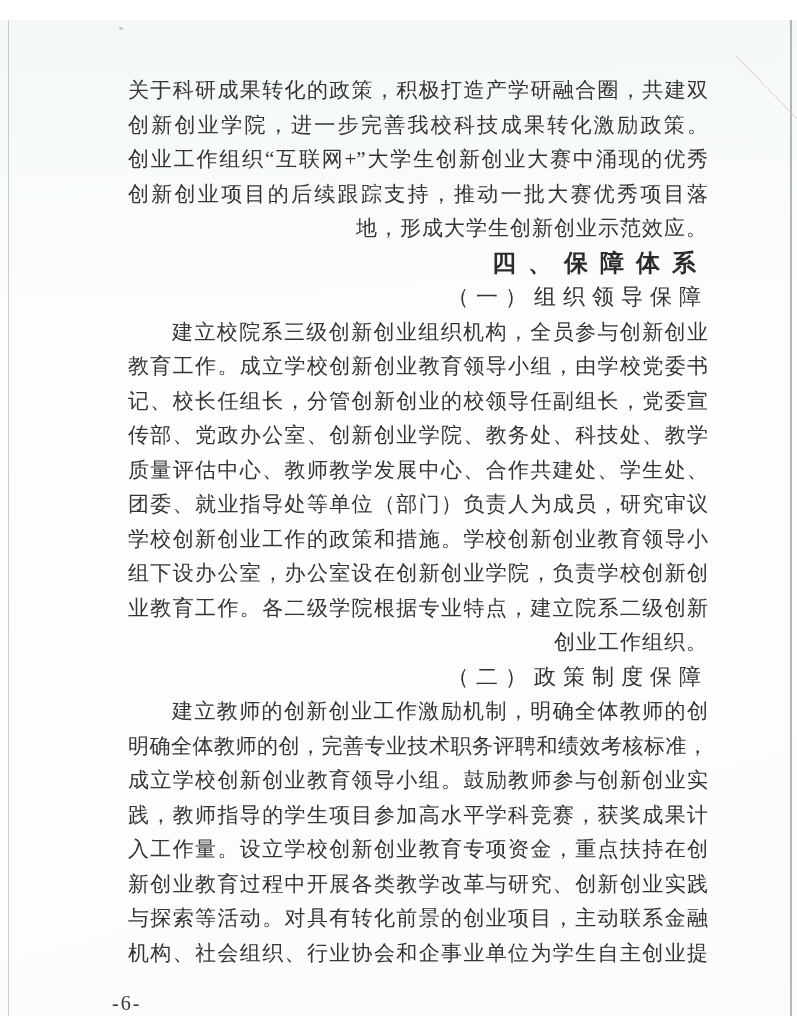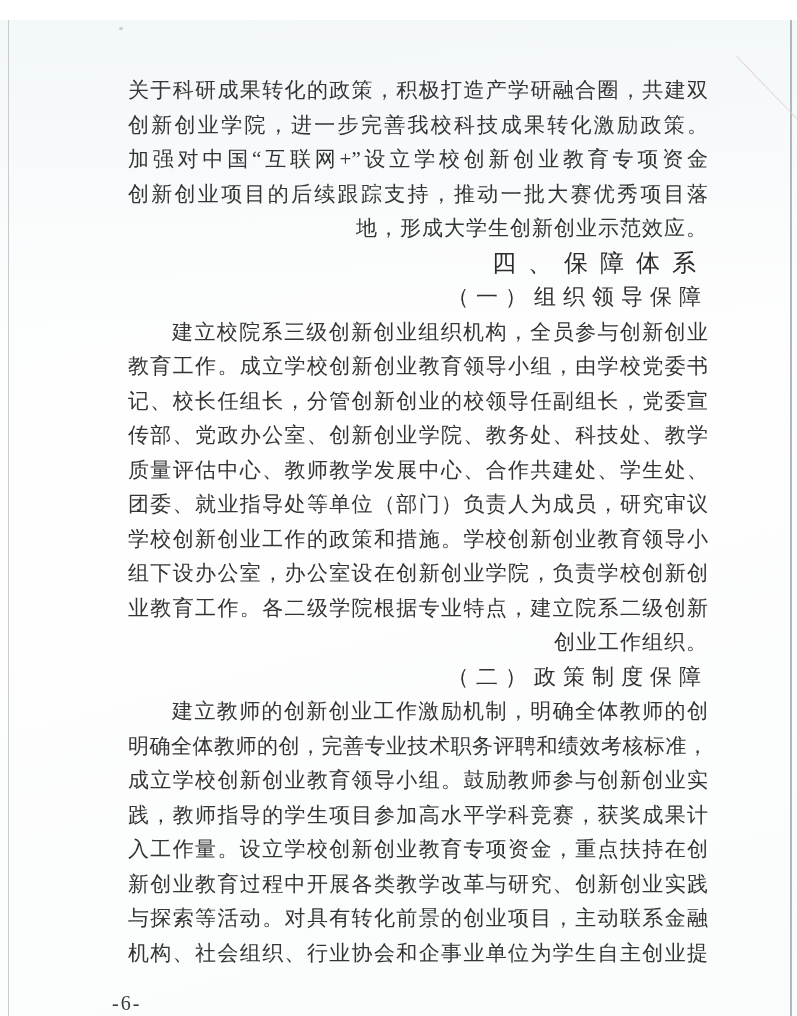--- a/index.html
+++ b/index.html
@@ -34,21 +34,21 @@
     line-height: 34.5px;
     font-size: 21px;
     letter-spacing: 1px;
     overflow: hidden;
     text-align: right;
   }
   .ln.j { text-align: justify; text-align-last: justify; text-justify: inter-character; letter-spacing: 0; }
   .ln.indent { padding-left: 44px; }
   .ln.heading {
     font-family: "Liberation Sans", "DejaVu Sans", sans-serif;
-    font-weight: 400;
+    font-weight: 700;
     font-size: 24px;
     letter-spacing: 12px;
     color: #2b2b2b;
     padding-left: 44px;
   }
   .ln.subheading {
     font-size: 22px;
     letter-spacing: 7px;
     padding-left: 44px;
     color: #323232;
@@ -66,21 +66,21 @@
   <div class="tint"></div>
   <div class="edge-left"></div>
   <div class="edge-right"></div>
   <div class="edge-bottom"></div>
   <div class="crease"></div>
   <div class="speck"></div>
 
   <div class="textblock">
     <div class="ln j">关于科研成果转化的政策，积极打造产学研融合圈，共建双</div>
     <div class="ln j">创新创业学院，进一步完善我校科技成果转化激励政策。</div>
-    <div class="ln j">加强对中国“互联网+”设立学校创新创业教育专项资金</div>
+    <div class="ln j">创业工作组织“互联网+”大学生创新创业大赛中涌现的优秀</div>
     <div class="ln j">创新创业项目的后续跟踪支持，推动一批大赛优秀项目落</div>
     <div class="ln">地，形成大学生创新创业示范效应。</div>
     <div class="ln heading">四、保障体系</div>
     <div class="ln subheading">（一）组织领导保障</div>
     <div class="ln j indent">建立校院系三级创新创业组织机构，全员参与创新创业</div>
     <div class="ln j">教育工作。成立学校创新创业教育领导小组，由学校党委书</div>
     <div class="ln j">记、校长任组长，分管创新创业的校领导任副组长，党委宣</div>
     <div class="ln j">传部、党政办公室、创新创业学院、教务处、科技处、教学</div>
     <div class="ln j">质量评估中心、教师教学发展中心、合作共建处、学生处、</div>
     <div class="ln j">团委、就业指导处等单位（部门）负责人为成员，研究审议</div>

